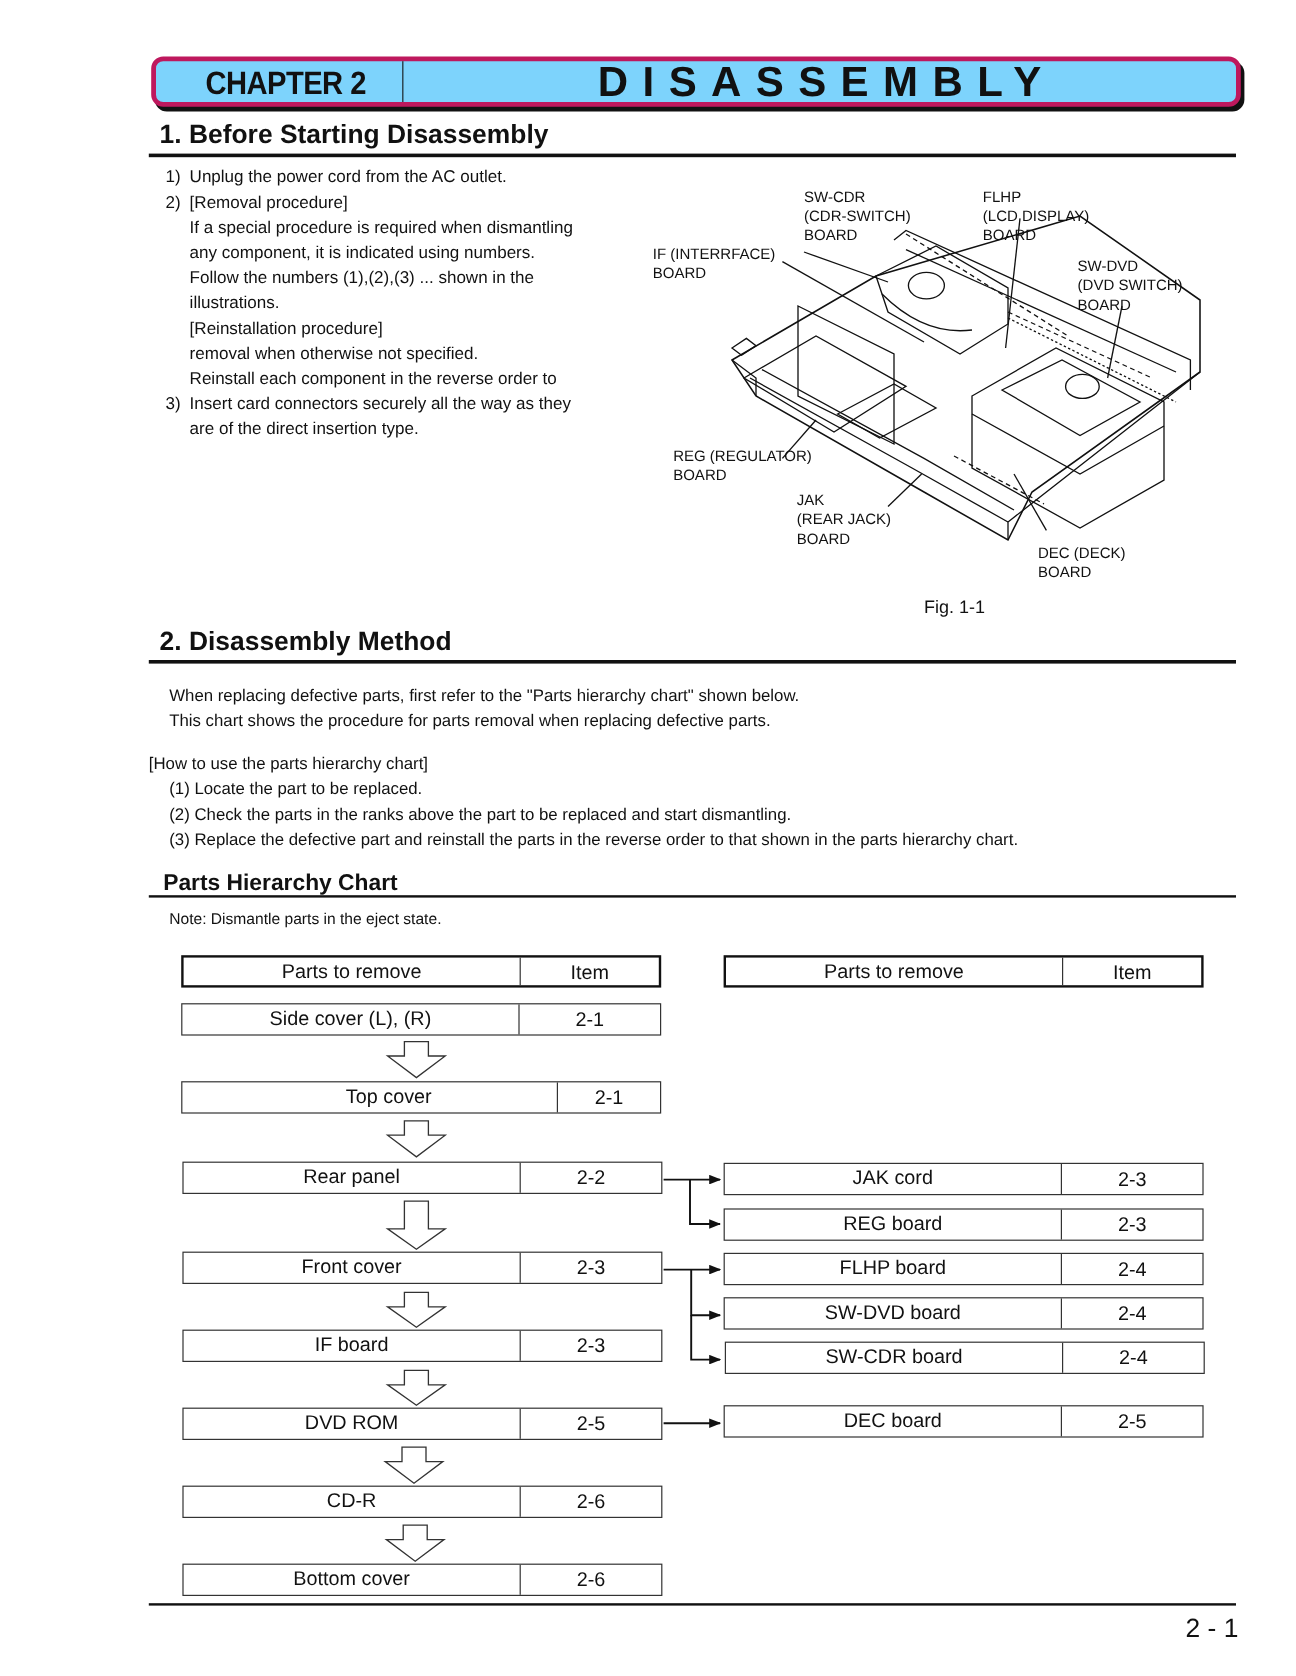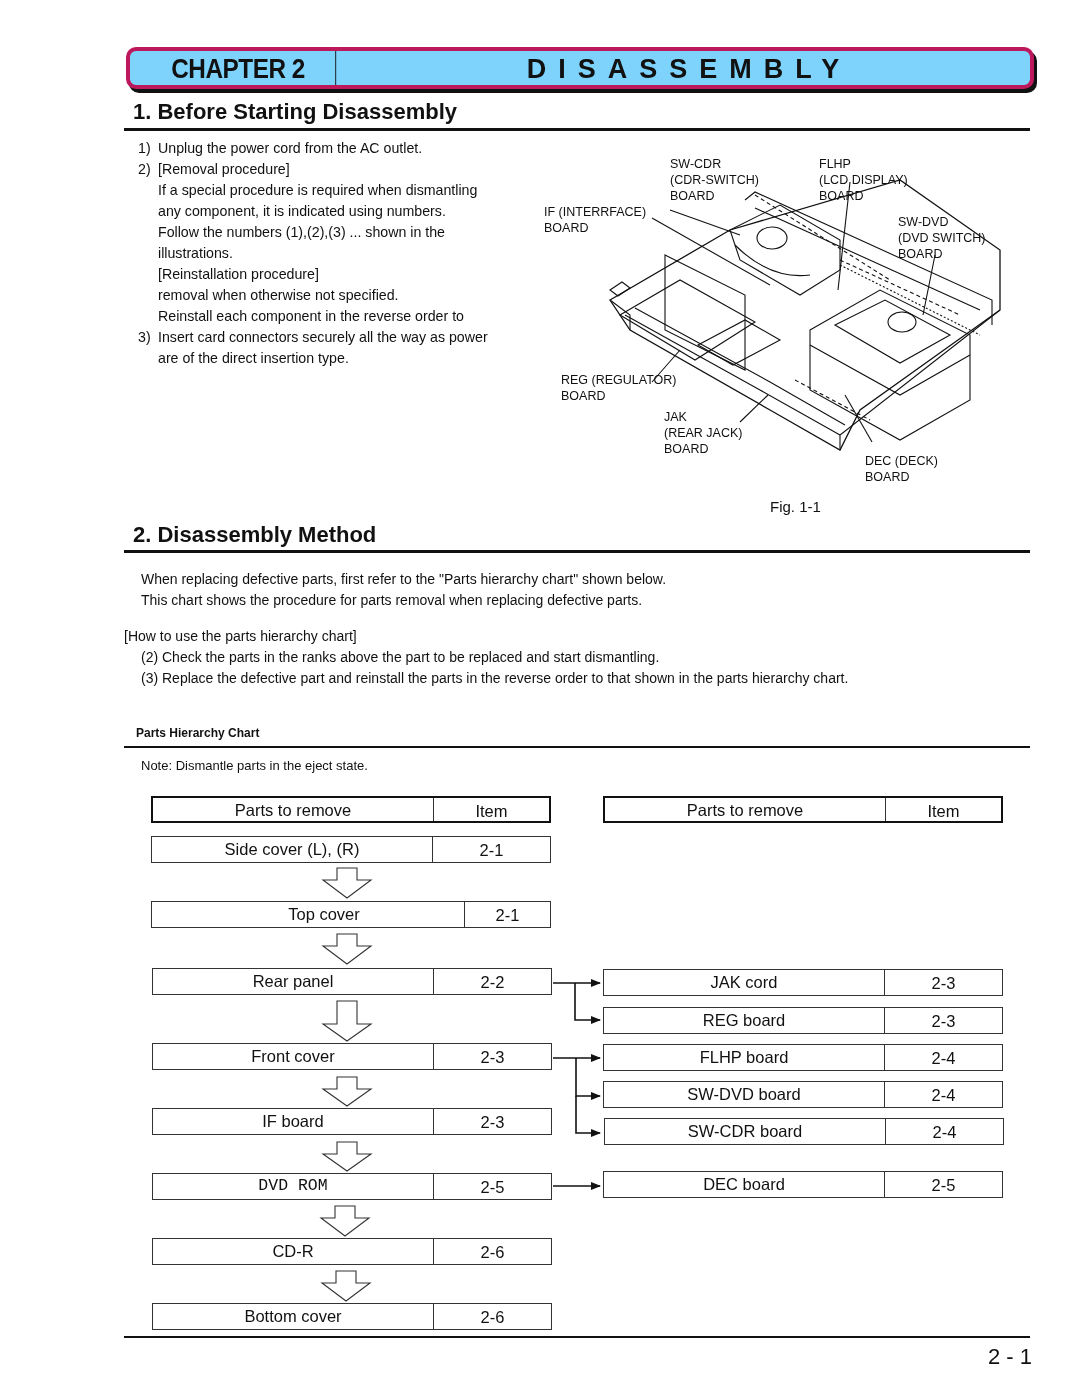--- a/index.html
+++ b/index.html
@@ -7,38 +7,38 @@
          font-family: "Liberation Sans", sans-serif; color: #111; }
   .abs { position: absolute; }
 
   
   .chapter-bar { left: 126px; top: 47px; width: 900px; height: 34px;
     border: 4px solid #be185d; border-radius: 10px; box-shadow: 3px 4px 0 #111; background: #7dd3fc; }
   .chapter-label { left: 0; top: 0; width: 216px; height: 34px; border-right: 1.5px solid #111;
     font-weight: bold; font-size: 27px; line-height: 36px; text-align: center;
     letter-spacing: -0.5px; transform: scaleX(0.9); transform-origin: center; }
   .chapter-title { left: 218px; top: 0; right: 0; height: 34px; font-weight: bold;
-    font-size: 27px; line-height: 36px; text-align: center; letter-spacing: 12px; }
+    font-size: 35px; line-height: 36px; text-align: center; letter-spacing: 12px; }
 
   .section-h { font-weight: bold; font-size: 22px; left: 133px; }
   .rule-thick { height: 3px; background: #111; left: 124px; width: 906px; }
   .rule-thin { height: 1.5px; background: #111; }
 
   .body-text { font-size: 14.2px; line-height: 21px; }
   .steps { left: 138px; top: 138px; width: 400px; }
   .steps .row { display: flex; }
   .steps .num { width: 20px; flex: none; }
   .steps .indent { padding-left: 20px; }
 
   .fig-label { font-size: 12.5px; line-height: 16px; position: absolute; }
   .fig-caption { font-size: 15px; left: 770px; top: 498px; }
 
   .method-text { font-size: 14px; line-height: 21px; }
 
-  .sub-h { font-weight: bold; font-size: 12px; left: 136px; top: 726px; }
+  .sub-h { font-weight: bold; font-size: 19px; left: 136px; top: 726px; }
   .note { font-size: 13px; left: 141px; top: 758px; }
 
   .pbox { position: absolute; border: 1.5px solid #333; background: #fff; display: flex;
     font-size: 16.5px; height: 27px; box-sizing: border-box; }
   .pbox .pname { flex: none; border-right: 1.2px solid #333; text-align: center; line-height: 24px; }
   .pbox .pitem { flex: 1; text-align: center; line-height: 26px; }
   .pbox.head { border-width: 2px; border-color: #111; }
 
   .page-num { right: 48px; top: 1344px; font-size: 22px; }
 </style>
@@ -66,21 +66,21 @@
     <div>If a special procedure is required when dismantling</div>
     <div>any component, it is indicated using numbers.</div>
     <div>Follow the numbers (1),(2),(3) ... shown in the</div>
     <div>illustrations.</div>
     <div>[Reinstallation procedure]</div>
     <div>removal when otherwise not specified.</div>
     <div>Reinstall each component in the reverse order to</div>
   </div>
   <div class="row">
     <span class="num">3)</span>
-    <span>Insert card connectors securely all the way as power</span>
+    <span>Insert card connectors securely all the way as they</span>
   </div>
   <div class="indent">
     <div>are of the direct insertion type.</div>
   </div>
 </div>
 
 <div class="abs" style="left:540px; top:150px; width:480px; height:360px;">
   <svg width="480" height="360" viewBox="0 0 480 360" style="position:absolute; left:0; top:0;" fill="none" stroke="#111" stroke-width="1.1">
 
     <path d="M70 150 L190 80 L360 30 L460 100 L460 160 L320 260 L300 300 L230 260 L90 180 Z" stroke-width="1.3"></path>
@@ -162,20 +162,21 @@
 
 <div class="abs section-h" style="top:522px;">2. Disassembly Method</div>
 <div class="abs rule-thick" style="top:550px;"></div>
 
 <div class="abs method-text" style="left:141px; top:569px;">
   <div>When replacing defective parts, first refer to the "Parts hierarchy chart" shown below.</div>
   <div>This chart shows the procedure for parts removal when replacing defective parts.</div>
 </div>
 <div class="abs method-text" style="left:124px; top:626px;">[How to use the parts hierarchy chart]</div>
 <div class="abs method-text" style="left:141px; top:647px;">
+  <div>(1) Locate the part to be replaced.</div>
   <div>(2) Check the parts in the ranks above the part to be replaced and start dismantling.</div>
   <div>(3) Replace the defective part and reinstall the parts in the reverse order to that shown in the parts hierarchy chart.</div>
 </div>
 
 <div class="abs sub-h">Parts Hierarchy Chart</div>
 <div class="abs rule-thin" style="left:124px; top:746px; width:906px;"></div>
 <div class="abs note">Note: Dismantle parts in the eject state.</div>
 
 <div class="pbox head" style="left:151px; top:796px; width:400px;">
   <div class="pname" style="width:280px;">Parts to remove</div>
@@ -200,21 +201,21 @@
 </div>
 <div class="pbox" style="left:152px; top:1043px; width:400px;">
   <div class="pname" style="width:280px;">Front cover</div>
   <div class="pitem">2-3</div>
 </div>
 <div class="pbox" style="left:152px; top:1108px; width:400px;">
   <div class="pname" style="width:280px;">IF board</div>
   <div class="pitem">2-3</div>
 </div>
 <div class="pbox" style="left:152px; top:1173px; width:400px;">
-  <div class="pname" style="width:280px;font-family:Liberation Mono, monospace;">DVD ROM</div>
+  <div class="pname" style="width:280px;">DVD ROM</div>
   <div class="pitem">2-5</div>
 </div>
 <div class="pbox" style="left:152px; top:1238px; width:400px;">
   <div class="pname" style="width:280px;">CD-R</div>
   <div class="pitem">2-6</div>
 </div>
 <div class="pbox" style="left:152px; top:1303px; width:400px;">
   <div class="pname" style="width:280px;">Bottom cover</div>
   <div class="pitem">2-6</div>
 </div>

